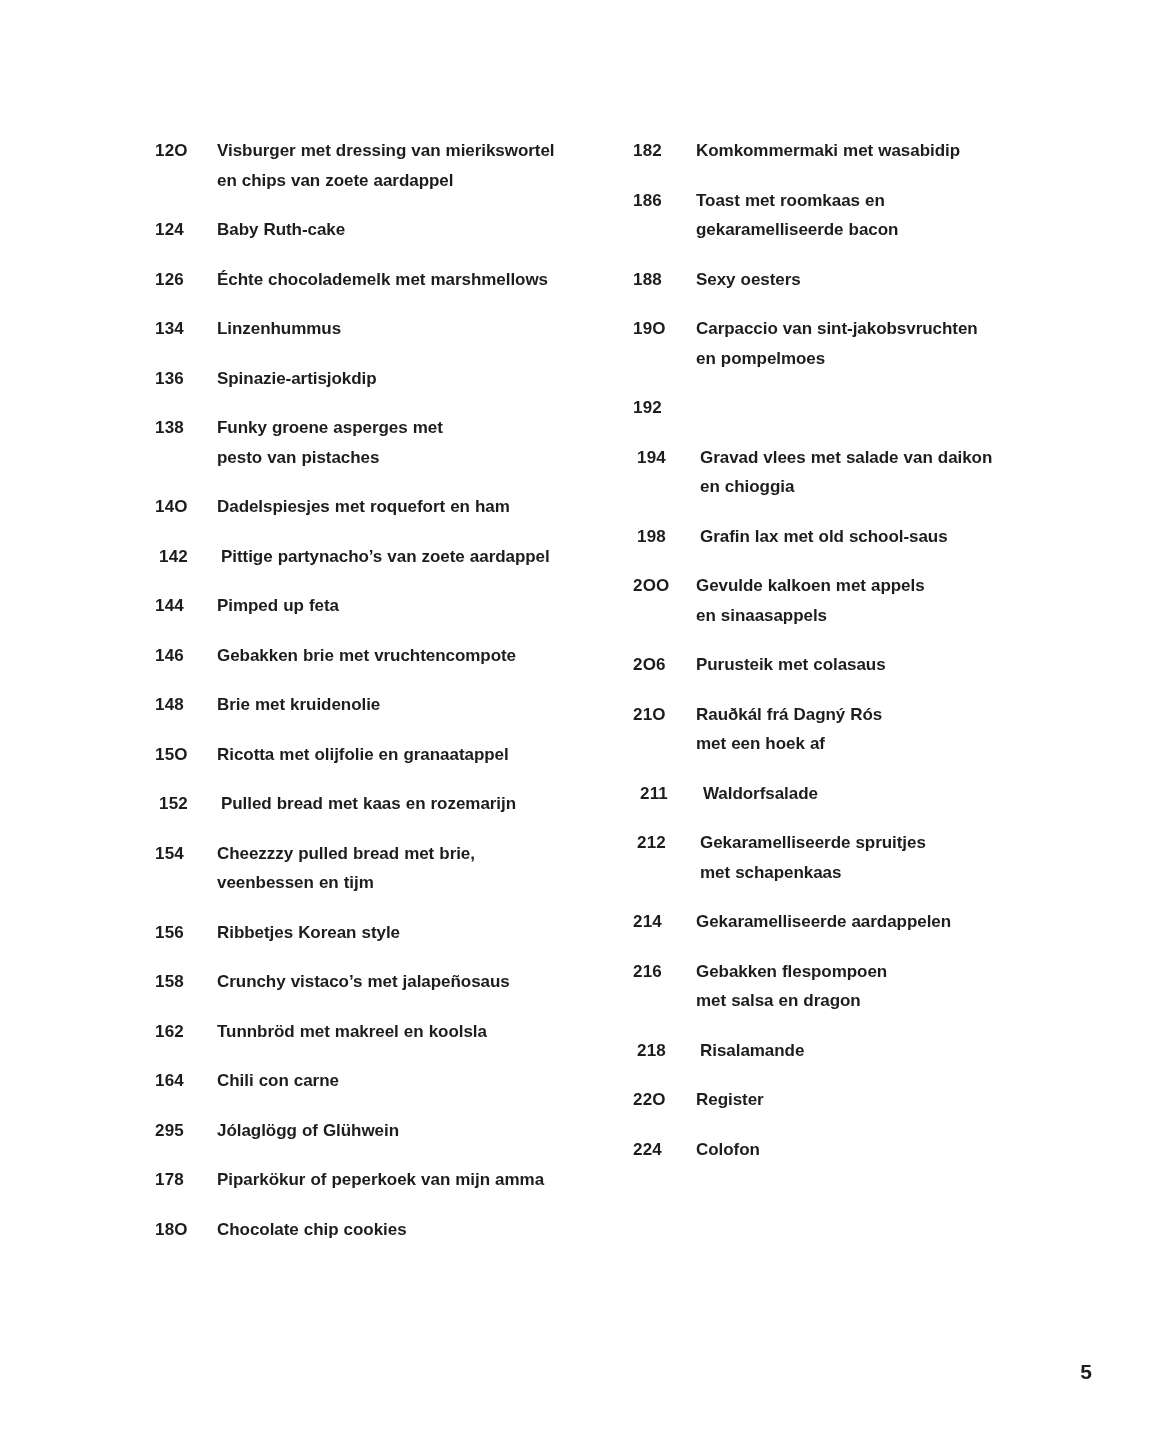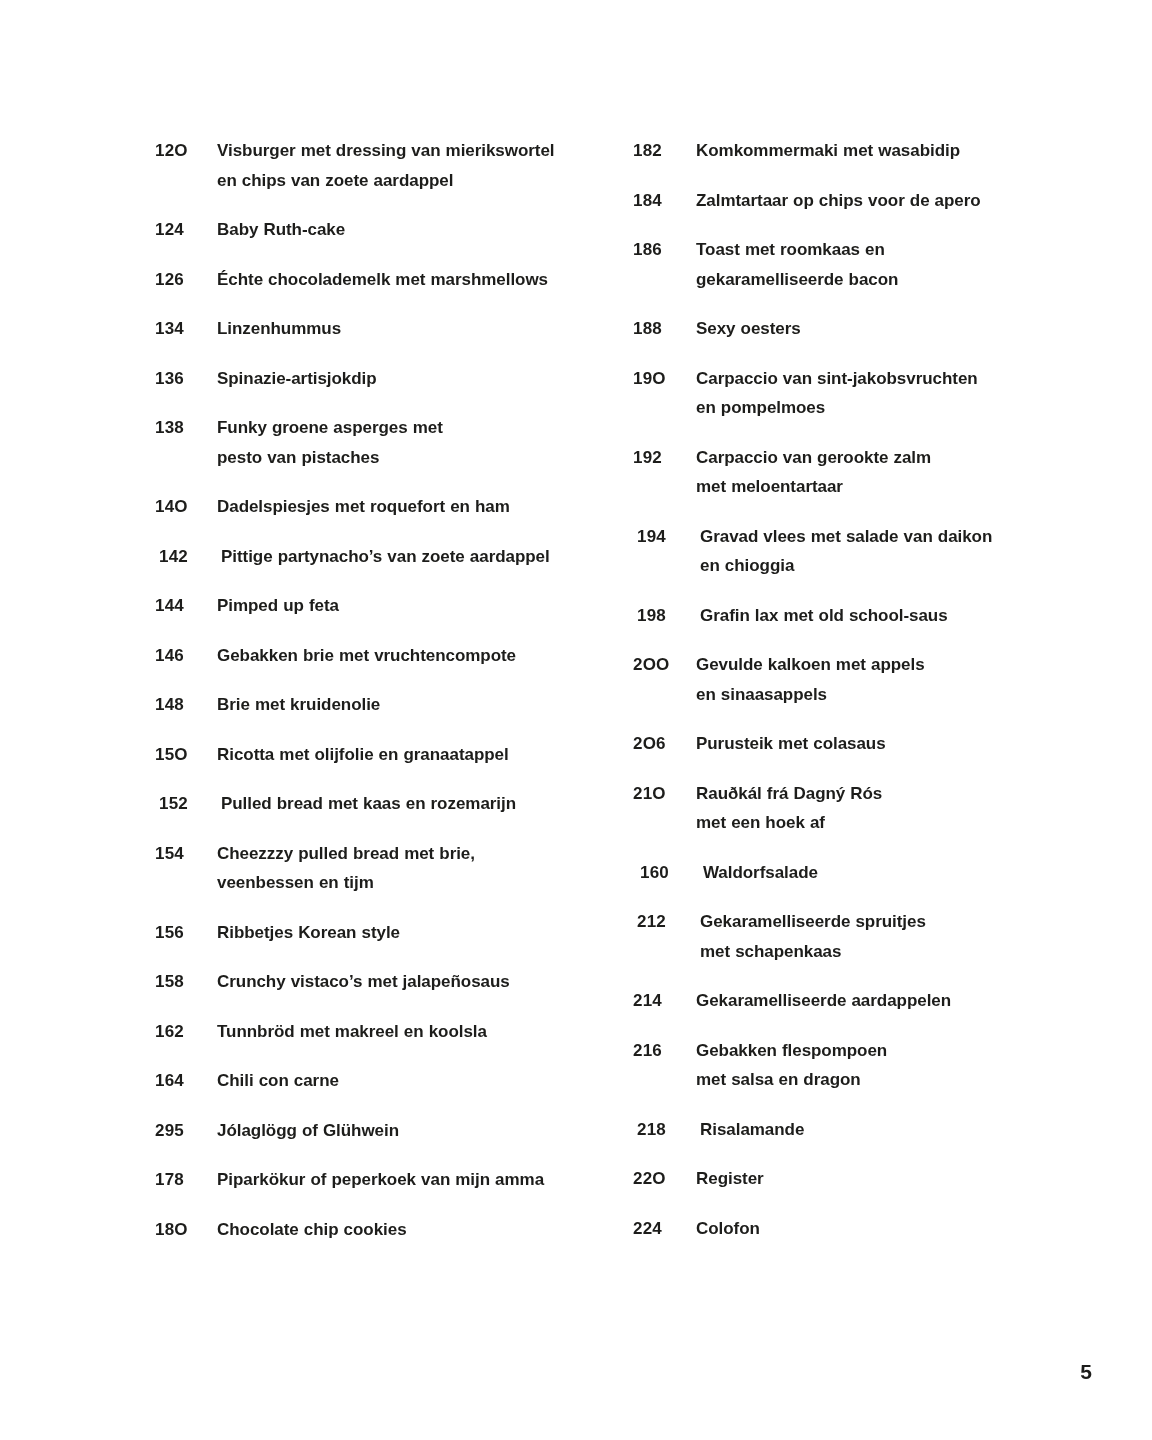--- a/index.html
+++ b/index.html
@@ -223,26 +223,20 @@
         </div>
       </div>
     <div class="toc-col right">
         <div class="toc-entry">
           <div class="toc-num">182</div>
           <div class="toc-title">
             <span class="ln">Komkommermaki met wasabidip</span>
           </div>
         </div>
         <div class="toc-entry">
-          <div class="toc-num">184</div>
-          <div class="toc-title">
-            <span class="ln">Zalmtartaar op chips voor de apero</span>
-          </div>
-        </div>
-        <div class="toc-entry">
           <div class="toc-num">186</div>
           <div class="toc-title">
             <span class="ln">Toast met roomkaas en</span>
             <span class="ln">gekaramelliseerde bacon</span>
           </div>
         </div>
         <div class="toc-entry">
           <div class="toc-num">188</div>
           <div class="toc-title">
             <span class="ln">Sexy oesters</span>
@@ -250,24 +244,20 @@
         </div>
         <div class="toc-entry">
           <div class="toc-num">19O</div>
           <div class="toc-title">
             <span class="ln">Carpaccio van sint-jakobsvruchten</span>
             <span class="ln">en pompelmoes</span>
           </div>
         </div>
         <div class="toc-entry">
           <div class="toc-num">192</div>
-          <div class="toc-title">
-            <span class="ln">Carpaccio van gerookte zalm</span>
-            <span class="ln">met meloentartaar</span>
-          </div>
         </div>
         <div class="toc-entry">
           <div class="toc-num ind-1">194</div>
           <div class="toc-title">
             <span class="ln">Gravad vlees met salade van daikon</span>
             <span class="ln">en chioggia</span>
           </div>
         </div>
         <div class="toc-entry">
           <div class="toc-num ind-1">198</div>
@@ -289,21 +279,21 @@
           </div>
         </div>
         <div class="toc-entry">
           <div class="toc-num">21O</div>
           <div class="toc-title">
             <span class="ln">Rauðkál frá Dagný Rós</span>
             <span class="ln">met een hoek af</span>
           </div>
         </div>
         <div class="toc-entry">
-          <div class="toc-num ind-2">160</div>
+          <div class="toc-num ind-2">211</div>
           <div class="toc-title">
             <span class="ln">Waldorfsalade</span>
           </div>
         </div>
         <div class="toc-entry">
           <div class="toc-num ind-1">212</div>
           <div class="toc-title">
             <span class="ln">Gekaramelliseerde spruitjes</span>
             <span class="ln">met schapenkaas</span>
           </div>

